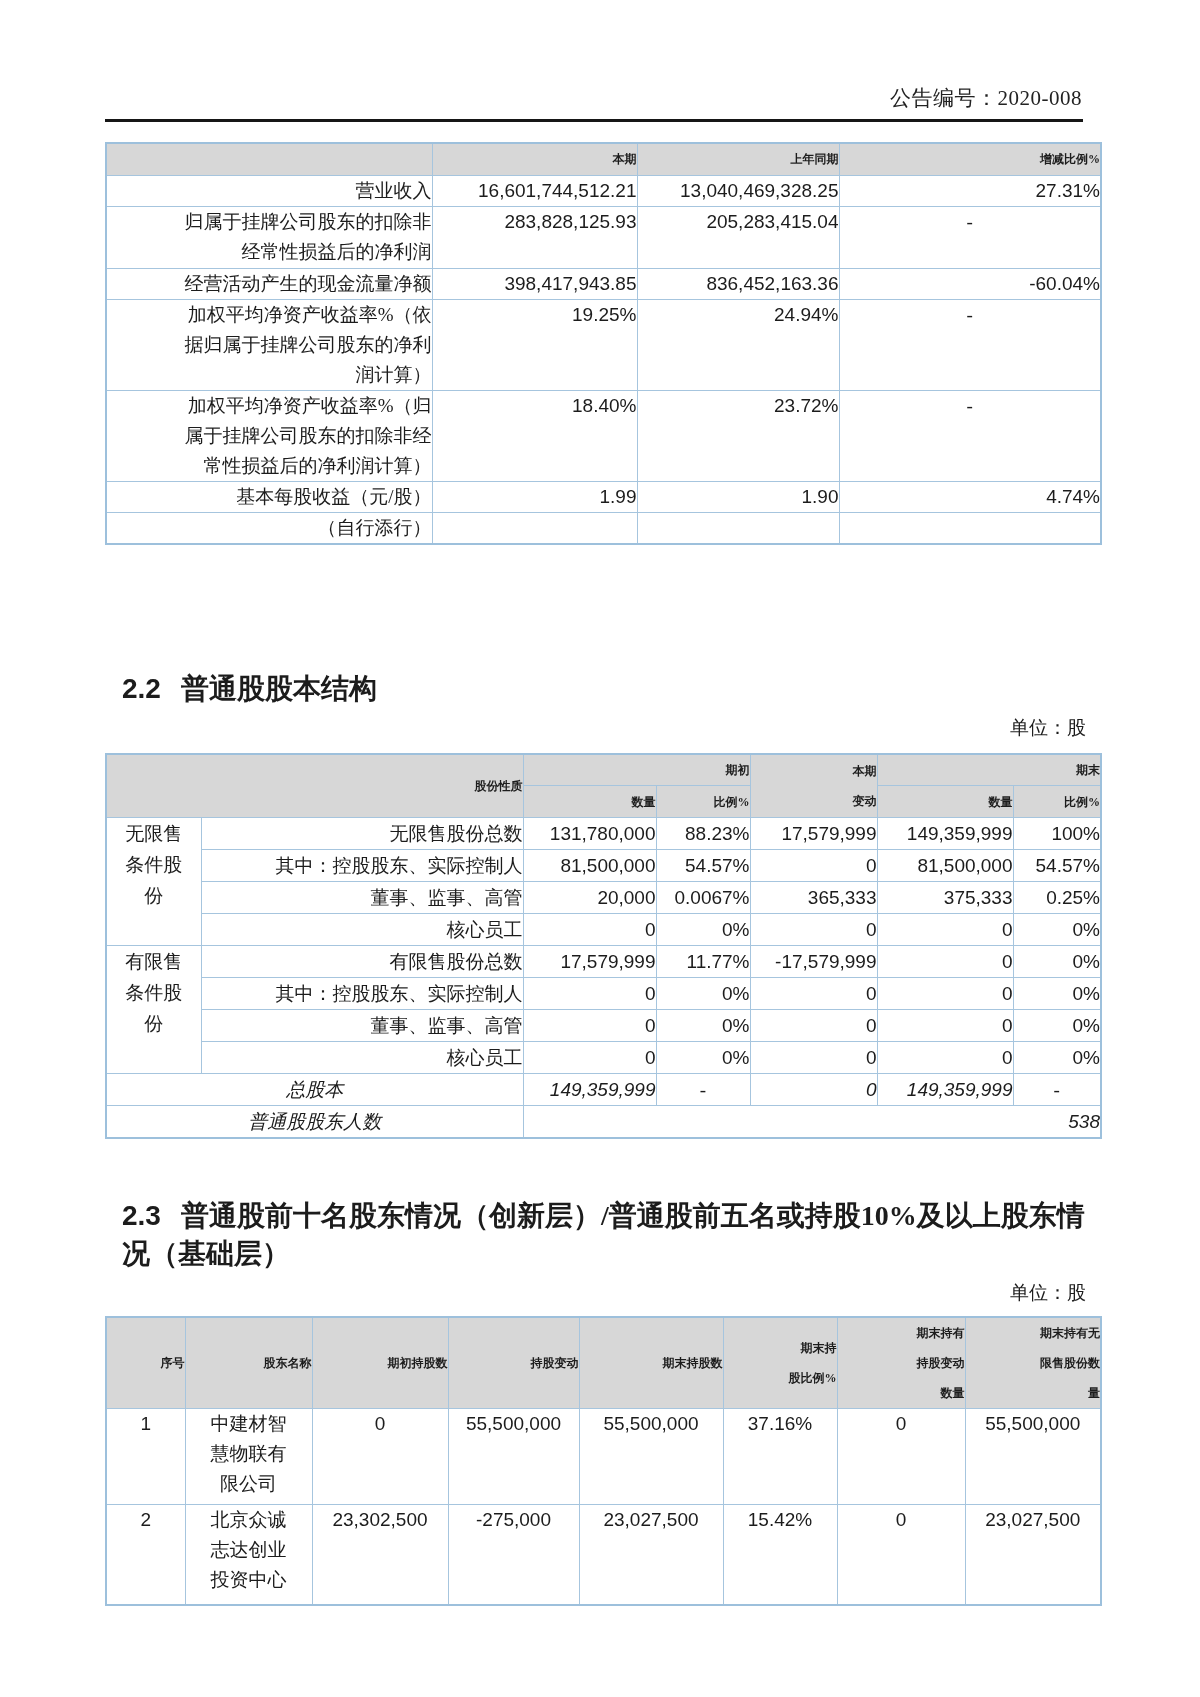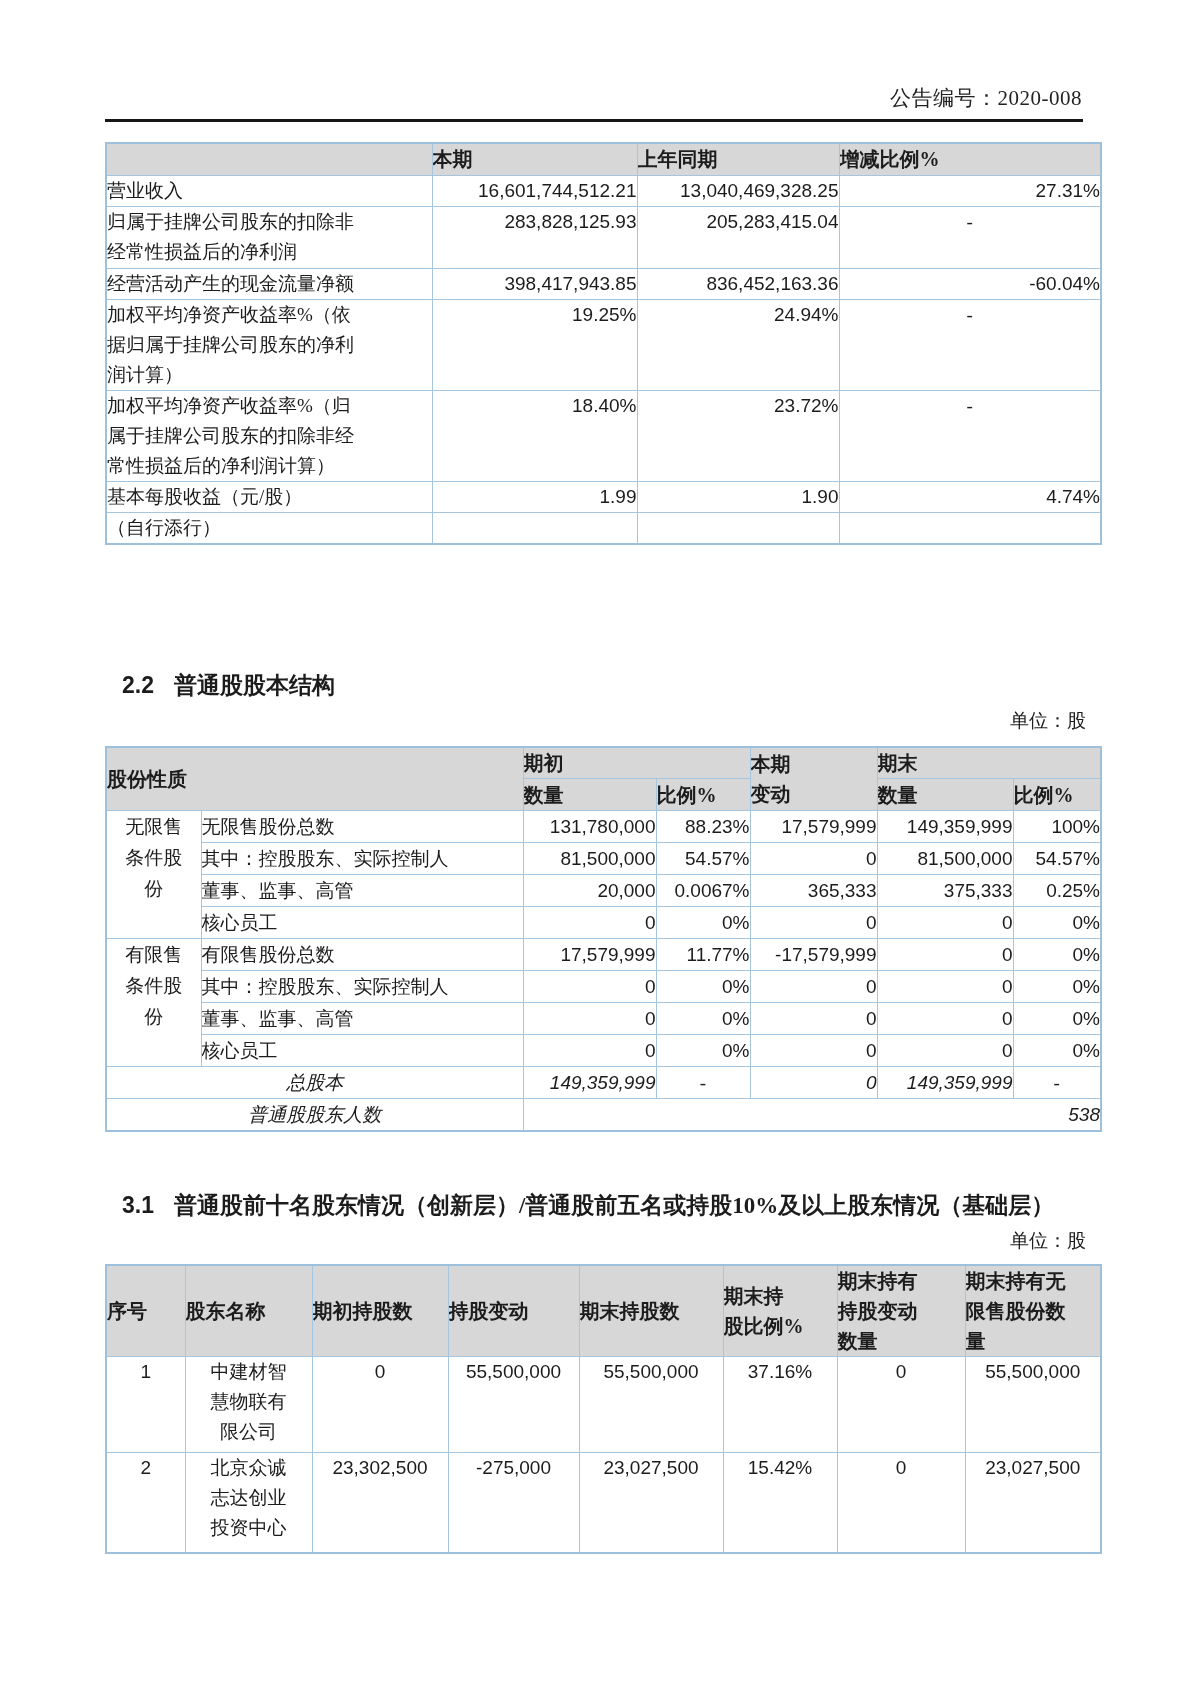--- a/index.html
+++ b/index.html
@@ -19,39 +19,39 @@
   table.t {
     border-collapse:collapse; table-layout:fixed; width:995px;
     font-size:19px; line-height:30px; color:#1c1c1c;
   }
   table.t td, table.t th {
     border:1px solid #a6c5de; padding:0; overflow:hidden;
     vertical-align:top; font-weight:normal;
   }
   table.t { border:2px solid #9dc0dc; }
   table.t th {
-    background:#d7d7d7; font-weight:bold; text-align:left;
-    vertical-align:middle; font-size:20px;
+    background:#d7d7d7; font-weight:bold; text-align:right;
+    vertical-align:middle; font-size:12px;
   }
   .num  { text-align:right; padding-right:9px; font-family:"Liberation Sans","DejaVu Sans",sans-serif; }
-  .lbl  { text-align:left; padding-left:9px; }
+  .lbl  { text-align:right; padding-left:9px; }
   .ctr  { text-align:center; }
   .pre  { white-space:pre-line; }
   .ind  { padding-left:72px;font-family:Liberation Serif, serif; }
   .bold { font-weight:bold;font-style:italic; }
   .cat  { text-align:center; vertical-align:middle; }
   .name { text-align:left; padding-left:20px; }
   .t2 td { line-height:31px; }
   .t3 td { line-height:30px; padding-top:2px;text-align:center; }
 
   .t1 { margin-top:20px; }
   .t2 { margin-top:12px; }
   .t3 { margin-top:10px; }
 
-  .sec-title { font-size:23px; font-weight:bold; padding-left:17px; }
+  .sec-title { font-size:28px; font-weight:bold; padding-left:17px; }
   .sec-title.s22 { margin-top:125px; }
   .sec-title.s23 { margin-top:58px; }
   .sec-num {
     font-family:"Liberation Sans","DejaVu Sans",sans-serif;
     margin-right:20px; letter-spacing:0;
   }
   .unit-line { margin-top:7px; text-align:right; padding-right:14px; font-size:19px; }
 </style>
 </head>
 <body>
@@ -236,21 +236,21 @@
         <td class="ctr bold">-</td>
       </tr>
       <tr style="height:32px">
         <td colspan="2" class="ctr bold">普通股股东人数</td>
         <td colspan="5" class="num bold">538</td>
       </tr>
     </tbody>
   </table>
 
   <div class="sec-title s23">
-    <span class="sec-num">3.1</span><span>普通股前十名股东情况（创新层）/普通股前五名或持股10%及以上股东情况（基础层）</span>
+    <span class="sec-num">2.3</span><span>普通股前十名股东情况（创新层）/普通股前五名或持股10%及以上股东情况（基础层）</span>
   </div>
   <div class="unit-line">单位：股</div>
 
   <table class="t t3">
     <colgroup>
         <col style="width:79px">
         <col style="width:127px">
         <col style="width:136px">
         <col style="width:131px">
         <col style="width:144px">

